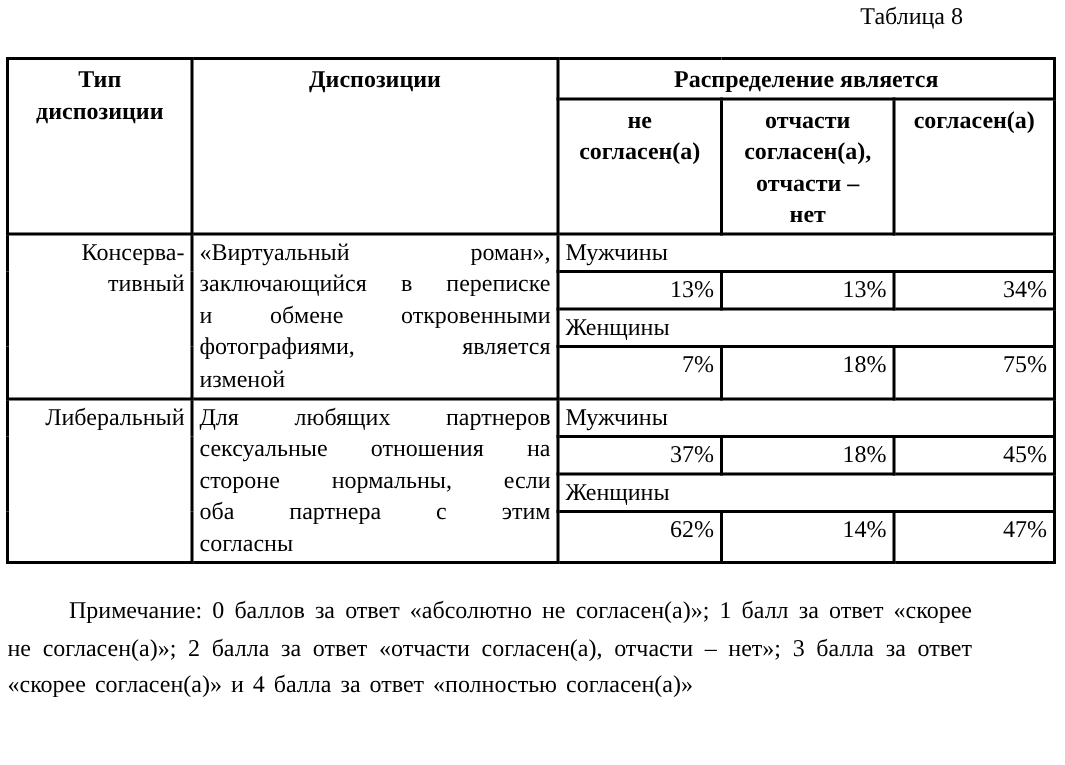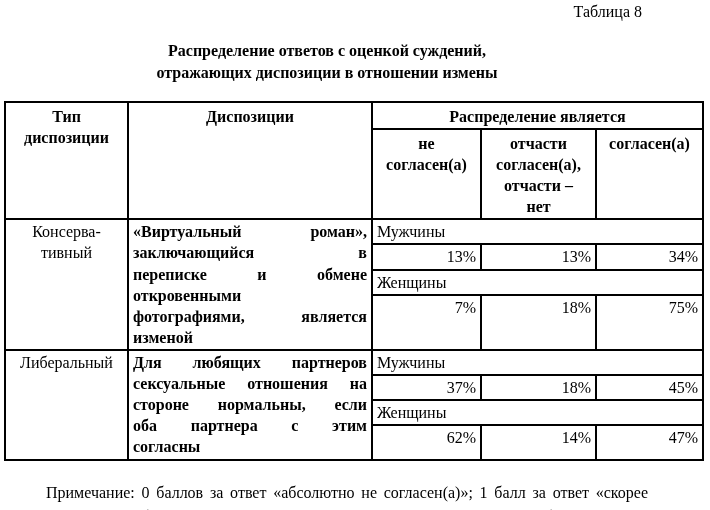--- a/index.html
+++ b/index.html
@@ -58,30 +58,29 @@
     vertical-align: top;
     white-space: pre-line;
     padding-top: 3px;
     border-radius: 18px;
   }
   tr.hdr1 { height: 24px; }
   tr.hdr2 { height: 86px; }
   tr.r    { height: 22px; }
   td.type-cell {
     vertical-align: top;
-    text-align: center;
+    text-align: right;
     white-space: pre-line;
     padding: 2px 2px 2px 5px;
   }
   td.desc-cell {
     vertical-align: top;
     text-align: justify;
     word-spacing: 13px;
     padding: 2px 5px;
-    font-weight: bold;
   }
   td.group-cell {
     text-align: left;
     vertical-align: middle;
     padding: 0 4px;
   }
   td.val-cell {
     text-align: right;
     vertical-align: top;
     padding: 1px 4px;
@@ -96,22 +95,20 @@
     word-spacing: 2px;
   }
 </style>
 </head>
 <body>
 
 <div class="page">
 
   <div class="table-label">Таблица 8</div>
 
-  <div class="doc-title">Распределение ответов с оценкой суждений,
-отражающих диспозиции в отношении измены</div>
 
   <table class="dist">
     <colgroup>
       <col class="c1">
         <col class="c2">
         <col class="c3">
         <col class="c4">
         <col class="c5">
     </colgroup>
     <tbody>

